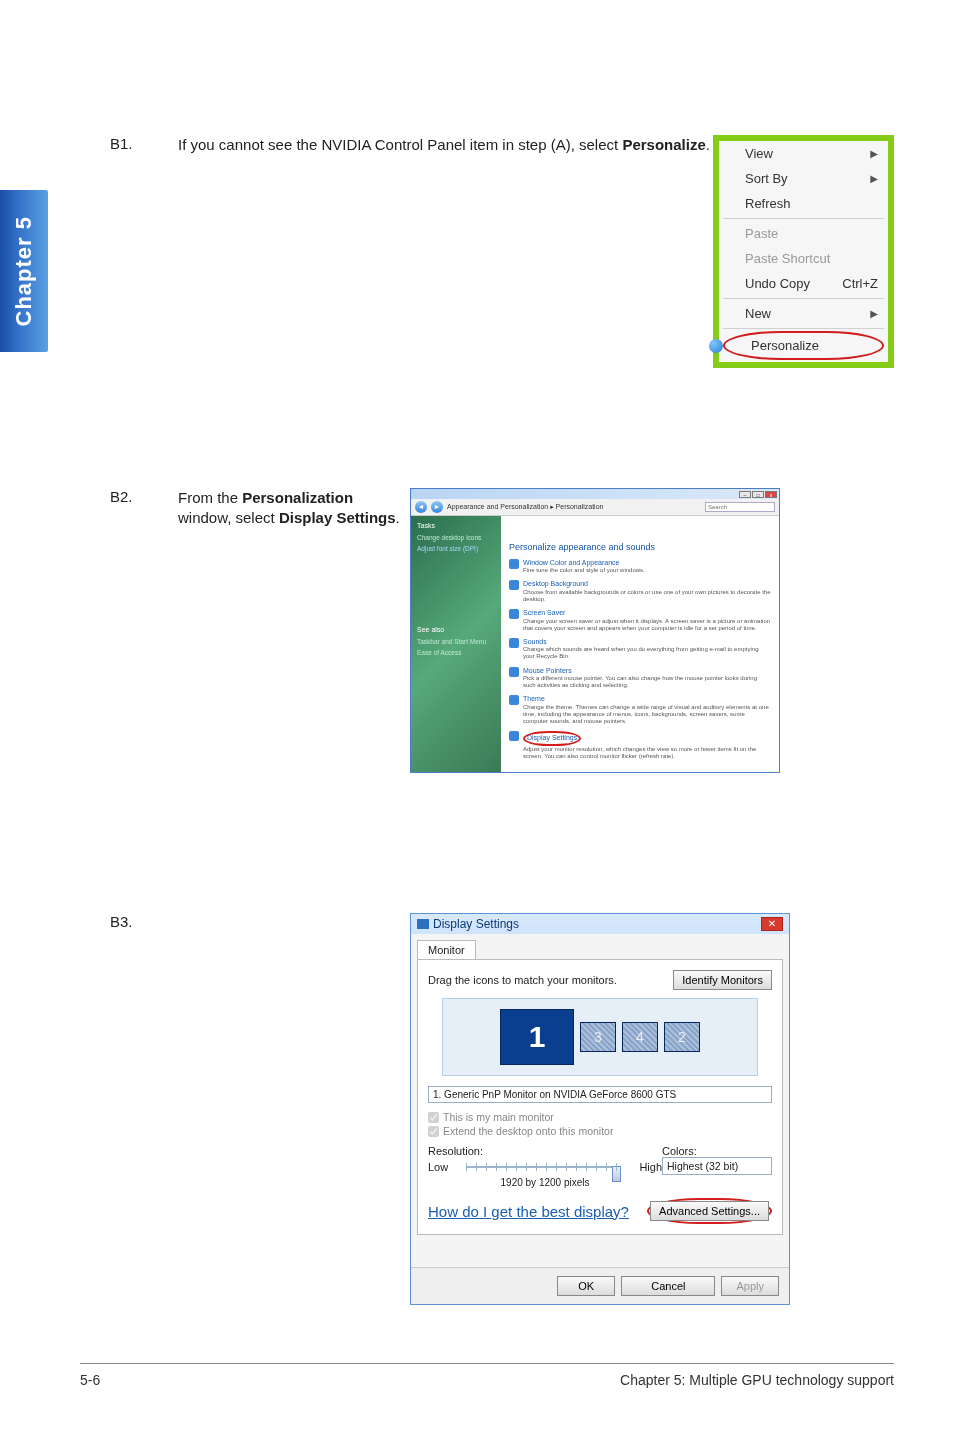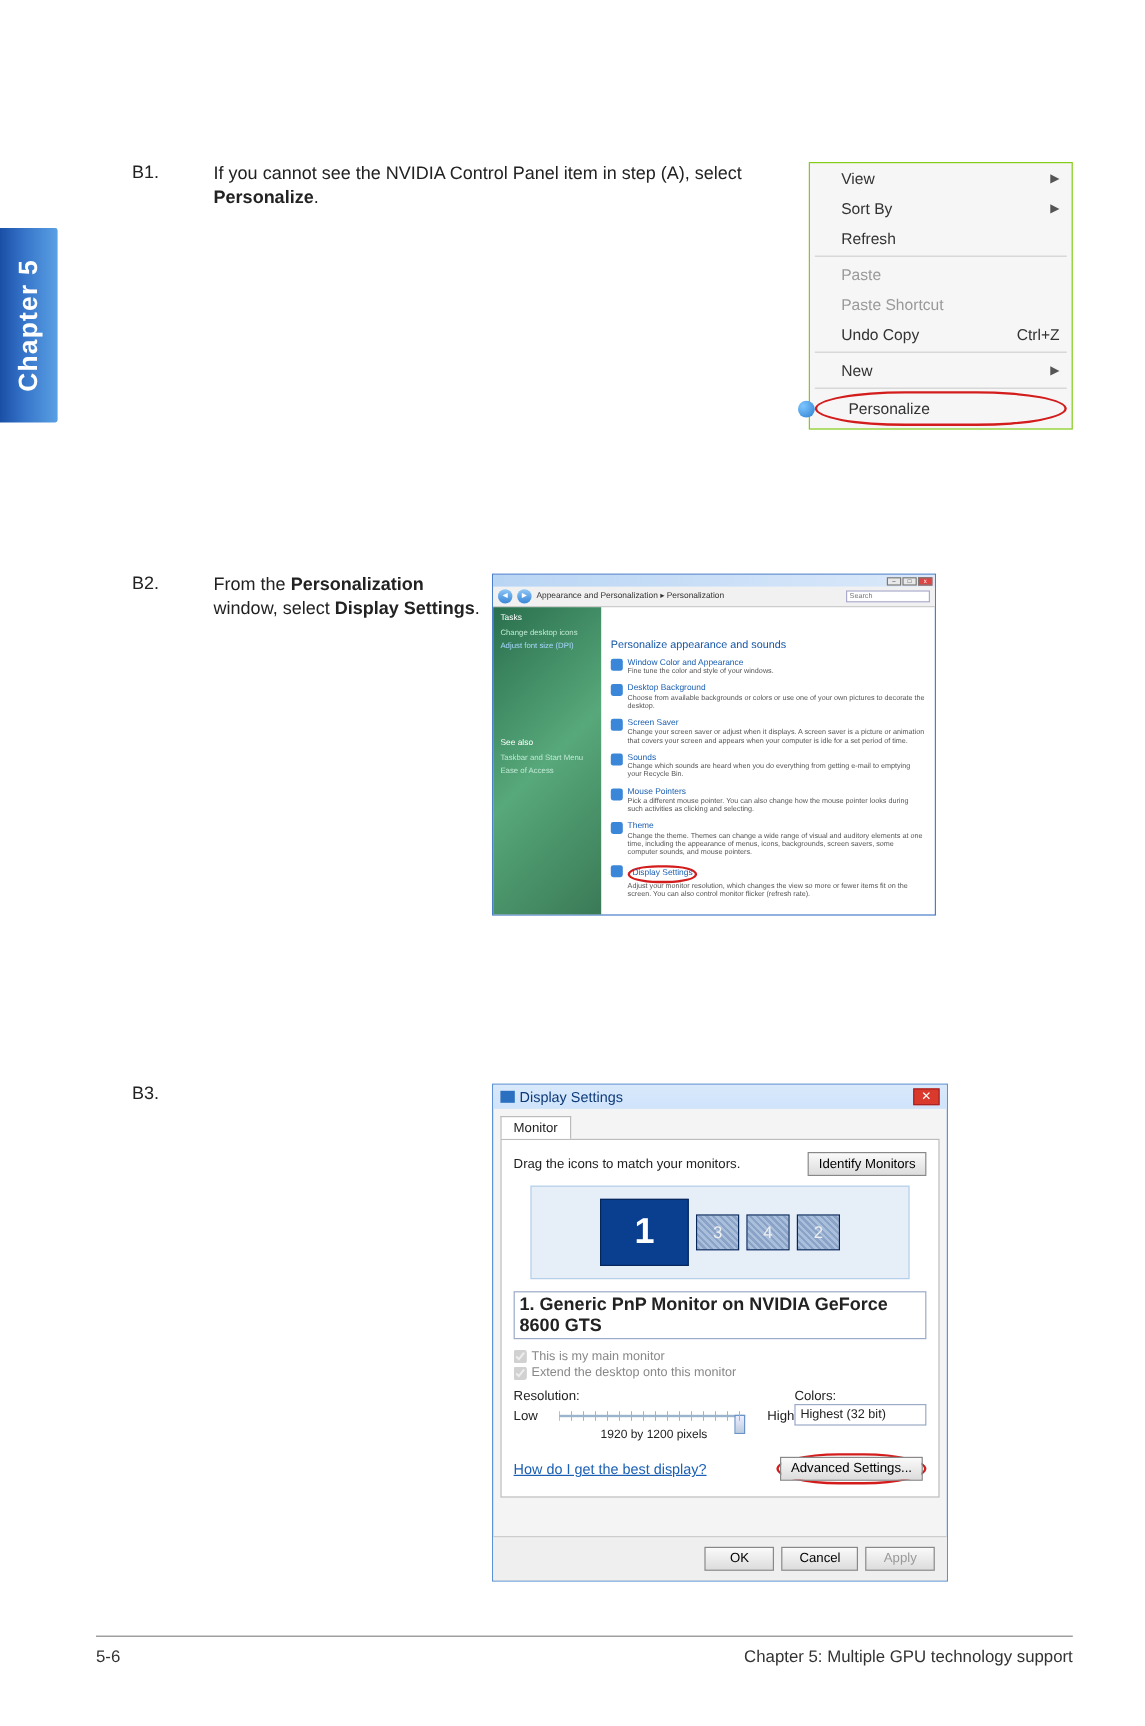--- a/index.html
+++ b/index.html
@@ -38,23 +38,23 @@
   .step { display: flex; gap: 34px; margin-bottom: 60px; }
   .step-num { width: 34px; font-size: 15px; flex-shrink:0; }
   .step-text { font-size: 15px; line-height: 1.35; }
   .step-text b { font-weight: bold; }
   .row { display: flex; }
   .row .left { flex: 1; }
   .row .right { flex-shrink: 0; }
 
   
   .ctxmenu {
-    width: 220px;
+    width: 181px;
     background: #f6f6f6;
-    border: 1px solid #84cc16;
+    border: 6px solid #84cc16;
     font-size: 13px;
     color: #333;
   }
   .ctxmenu .cmrow {
     display: flex; align-items: center;
     padding: 5px 10px 5px 26px;
     justify-content: space-between;
   }
   .ctxmenu .sep { height: 1px; background: #d0d0d0; margin: 2px 4px; }
   .ctxmenu .disabled { color: #9a9a9a; }
@@ -129,33 +129,33 @@
   }
   .ds-close{ width:22px;height:14px;background:#da3a2c;color:#fff;text-align:center;font-size:10px;border:1px solid #a22;}
   .ds-tab{ background:#fff; border:1px solid #bbb; border-bottom:none; padding:3px 10px; display:inline-block; margin:6px 0 0 6px; font-size:11px;}
   .ds-body{ background:#fff; border:1px solid #bbb; margin:0 6px 6px 6px; padding:10px;}
   .ds-row1{ display:flex; justify-content:space-between; align-items:center; margin-bottom:8px;}
   .btn{ background:linear-gradient(#fafafa,#dcdcdc); border:1px solid #888; padding:3px 8px; font-size:11px;}
   .mon-area{ background:#e6eef7; border:1px solid #b6cfe8; height:78px; margin:0 14px 10px 14px; display:flex; align-items:center; justify-content:center; gap:6px;}
   .mon{ background:#0a3e8f; color:#fff; display:flex; align-items:center; justify-content:center; border:1px solid #05275c;}
   .mon.big{ width:74px; height:56px; font-size:30px; font-weight:bold;}
   .mon.sm{ width:36px; height:30px; font-size:14px; background:repeating-linear-gradient(45deg,#8aa3c7,#8aa3c7 2px,#a9bfdb 2px,#a9bfdb 4px); color:#eee;}
-  .selectline{ border:1px solid #9aaac7; padding:2px 4px; font-size:15px; margin-bottom:8px;font-weight:bold;}
+  .selectline{ border:1px solid #9aaac7; padding:2px 4px; font-size:10px; margin-bottom:8px;}
   .chk{ display:flex; align-items:center; gap:4px; font-size:10.5px; color:#888; margin:2px 0;}
   .chk input{ width:11px;height:11px;}
   .rescol{ display:flex; justify-content:space-between; margin-top:8px;}
   .rescol .c1{ flex:1;}
   .slider{ display:flex; align-items:center; gap:18px; margin:4px 0;justify-content:center;}
   .track{ flex:1; height:2px; background:#9cb3cd; position:relative;}
   .track::before{content:""; position:absolute; left:0; right:0; top:-3px; height:8px;
     background:repeating-linear-gradient(to right, #9cb3cd 0, #9cb3cd 1px, transparent 1px, transparent 10px);}
   .thumb{ width:9px; height:16px; background:linear-gradient(#eef,#bcd); border:1px solid #6a93c9; margin-left:auto;}
   .restext{ text-align:center; font-size:10px; margin-top:4px;}
   .colorsel{ border:1px solid #9aaac7; padding:2px 4px; font-size:10.5px; width:110px;}
-  .link{ color:#1a5fb3; font-size:12px; text-decoration:underline;}
+  .link{ color:#1a5fb3; font-size:15px; text-decoration:underline;}
   .adv-wrap{ display:inline-block; border:2px solid #d31c1c; border-radius:50%/60%; padding:1px;}
   .dlg-buttons{ display:flex; justify-content:flex-end; gap:6px; padding:8px 10px; background:#efefef; border-top:1px solid #ccc;margin-top:32px;}
 
   .footer {
     position: absolute;
     left: 80px; right: 60px; bottom: 50px;
     border-top: 1px solid #888;
     padding-top: 8px;
     display: flex; justify-content: space-between;
     font-size: 14px; color: #333;
@@ -362,21 +362,21 @@
           </div>
           <div style="display:flex;justify-content:space-between;align-items:center;margin-top:10px;">
             <a class="link">How do I get the best display?</a>
             <span class="adv-wrap">
               <button class="btn">Advanced Settings...</button>
             </span>
           </div>
         </div>
         <div class="dlg-buttons">
           <button class="btn" style="padding:3px 20px;">OK</button>
-          <button class="btn" style="padding:3px 14px;">Cancel</button>
+          <button class="btn" style="padding:3px 29px;">Cancel</button>
           <button class="btn" style="padding:3px 14px;color:#999;">Apply</button>
         </div>
       </div>
     </div>
   </div>
 
 </div>
 
 <div class="footer">
   <span>5-6</span>

